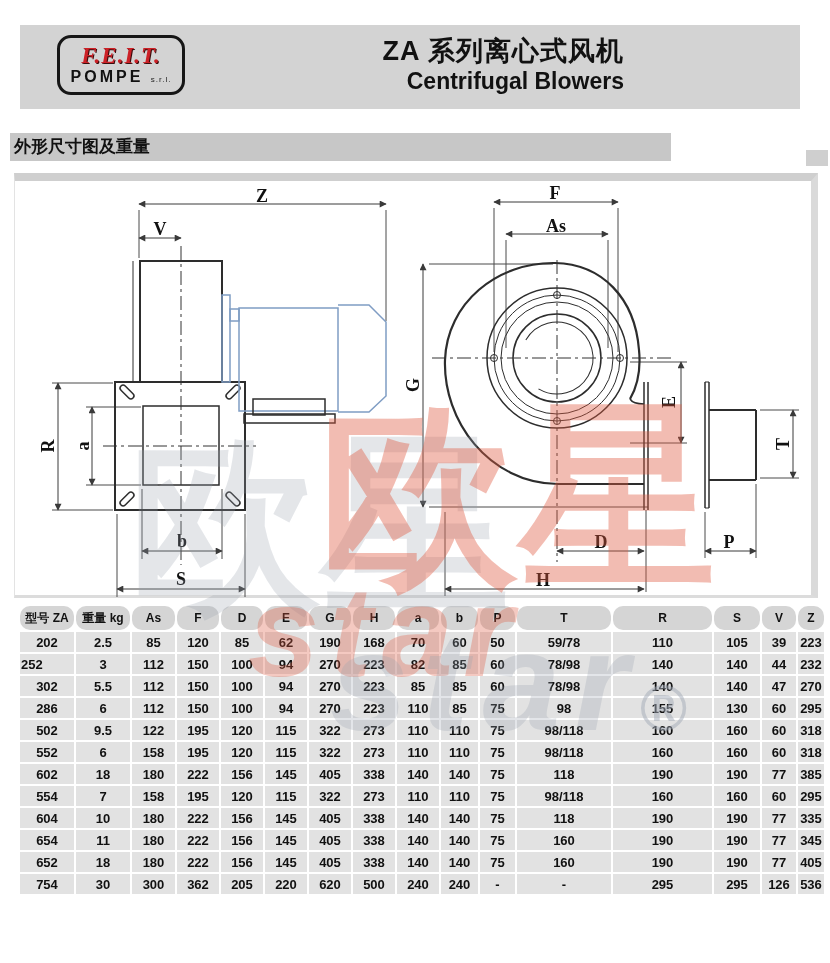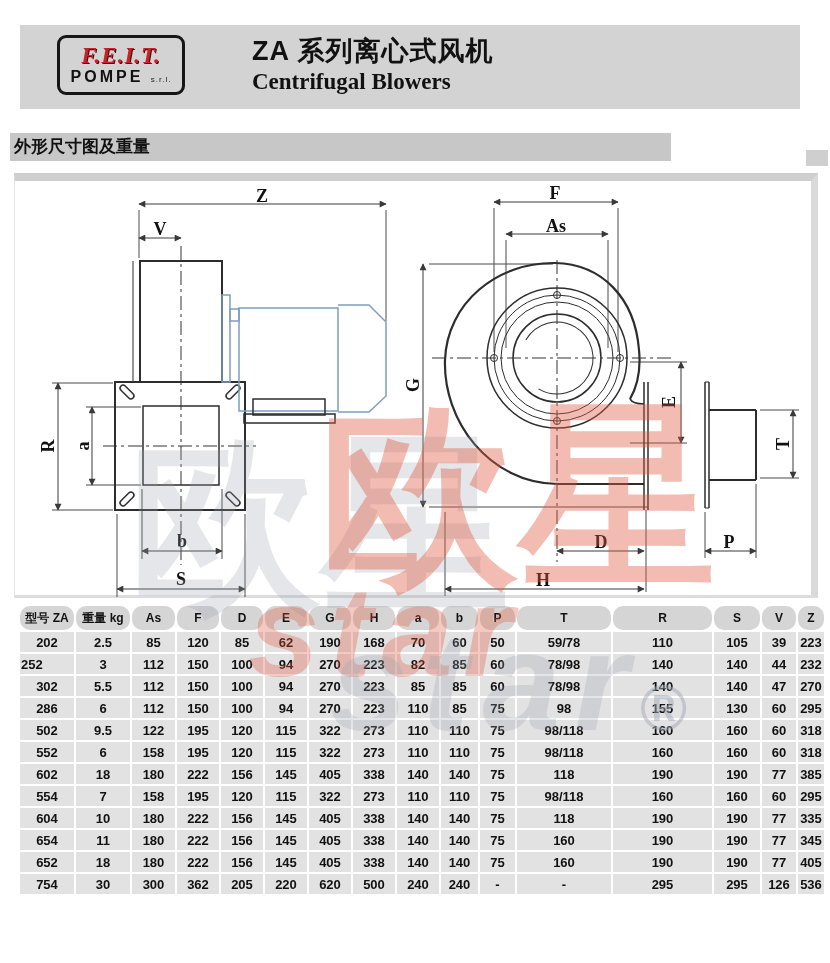--- a/index.html
+++ b/index.html
@@ -2,29 +2,29 @@
 <html><head>
 <meta charset="utf-8">
 <style>
   html,body{margin:0;padding:0;background:#ffffff;}
   #page{position:relative;width:830px;height:963px;background:#ffffff;overflow:hidden;
         font-family:"Liberation Sans",sans-serif;color:#111;}
 
   
   .band{position:absolute;left:20px;top:25px;width:780px;height:84px;background:#d3d3d3;}
   .logo-box{position:absolute;left:37px;top:10px;width:128px;height:60px;border:3px solid #161616;
-            border-radius:9px;text-align:center;box-sizing:border-box;padding-top:6px;}
+            border-radius:14px;text-align:center;box-sizing:border-box;padding-top:6px;}
   .logo-feit{font-family:"Liberation Serif",serif;font-style:italic;font-weight:bold;
              font-size:23px;color:#cc2127;letter-spacing:1px;line-height:1;
              text-shadow:1px 1px 0 #3a0c0c;}
   .logo-pompe{font-weight:bold;font-size:16px;letter-spacing:3px;color:#111;line-height:1.25;}
   .logo-srl{font-size:8px;font-weight:normal;letter-spacing:1px;color:#222;}
-  .titles{position:absolute;left:232px;top:10px;width:380px;text-align:left;}
+  .titles{position:absolute;left:224px;top:10px;width:380px;text-align:right;}
   .title-zh{font-size:27px;font-weight:bold;line-height:1.2;letter-spacing:1px;}
-  .title-en{font-family:Liberation Serif, serif;font-size:23px;font-weight:bold;line-height:1.3;}
+  .title-en{font-family:Liberation Sans, sans-serif;font-size:23px;font-weight:bold;line-height:1.3;}
 
   
   .section-bar{position:absolute;left:10px;top:133px;width:661px;height:28px;background:#c7c7c7;
                font-size:17px;font-weight:bold;line-height:28px;padding-left:4px;box-sizing:border-box;}
   .corner-block{position:absolute;left:806px;top:150px;width:22px;height:16px;background:#cfcfcf;}
 
   
   .panel{position:absolute;left:14px;top:173px;width:804px;height:425px;background:#ffffff;
          border-top:8px solid #cfcfcf;border-right:7px solid #dadada;
          border-left:1px solid #e3e3e3;border-bottom:3px solid #dcdcdc;box-sizing:border-box;}

